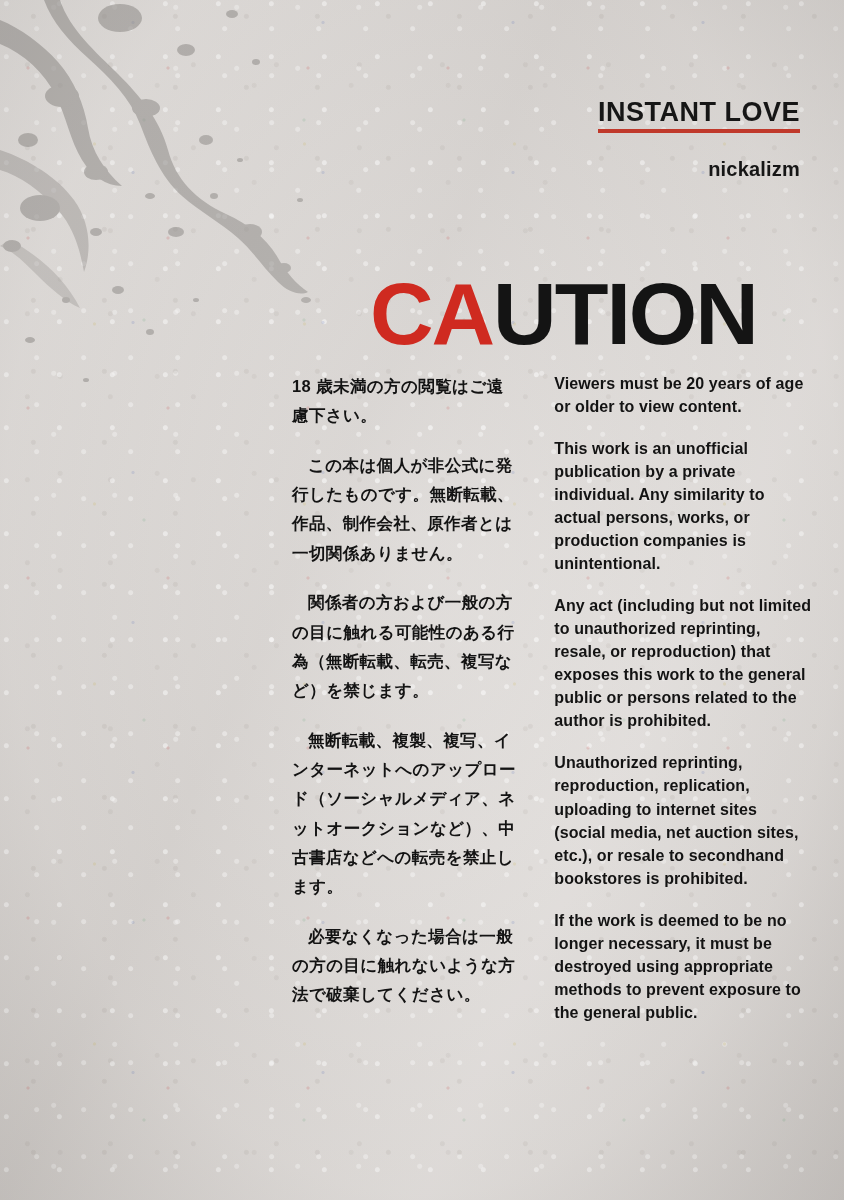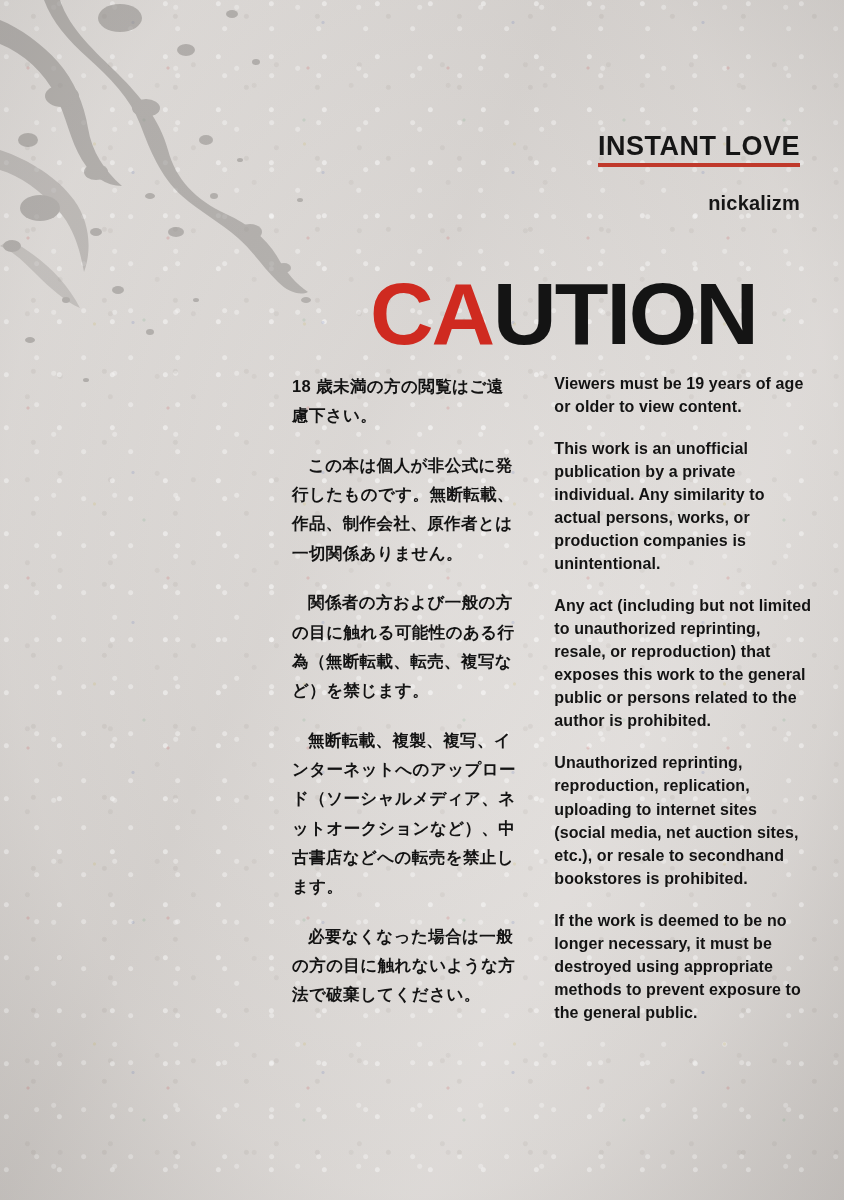--- a/index.html
+++ b/index.html
@@ -71,21 +71,20 @@
     right: 44px;
     top: 98px;
     text-align: right;
   }
   .brand-title {
     font-size: 27px;
     font-weight: 700;
     letter-spacing: 0.5px;
     color: #161616;
     line-height: 1.05;
-    margin-top: 34px;
   }
   .brand-rule {
     height: 4px;
     background: #c0392b;
     margin: 3px 0 4px 0;
     width: 100%;
   }
   .brand-sub {
     font-size: 20px;
     font-weight: 700;
@@ -205,21 +204,21 @@
 
     <div class="col-ja">
       <p class="para-ja">18 歳未満の方の閲覧はご遠慮下さい。</p>
       <p class="para-ja indent">この本は個人が非公式に発行したものです。無断転載、作品、制作会社、原作者とは一切関係ありません。</p>
       <p class="para-ja indent">関係者の方および一般の方の目に触れる可能性のある行為（無断転載、転売、複写など）を禁じます。</p>
       <p class="para-ja indent">無断転載、複製、複写、インターネットへのアップロード（ソーシャルメディア、ネットオークションなど）、中古書店などへの転売を禁止します。</p>
       <p class="para-ja indent">必要なくなった場合は一般の方の目に触れないような方法で破棄してください。</p>
     </div>
 
     <div class="col-en">
-      <p class="para-en">Viewers must be 19 years of age or older to view content.</p>
+      <p class="para-en">Viewers must be 20 years of age or older to view content.</p>
       <p class="para-en">This work is an unofficial publication by a private individual. Any similarity to actual persons, works, or production companies is unintentional.</p>
       <p class="para-en">Any act (including but not limited to unauthorized reprinting, resale, or reproduction) that exposes this work to the general public or persons related to the author is prohibited.</p>
       <p class="para-en">Unauthorized reprinting, reproduction, replication, uploading to internet sites (social media, net auction sites, etc.), or resale to secondhand bookstores is prohibited.</p>
       <p class="para-en">If the work is deemed to be no longer necessary, it must be destroyed using appropriate methods to prevent exposure to the general public.</p>
     </div>
 
   </div>
 
 </div>
 

